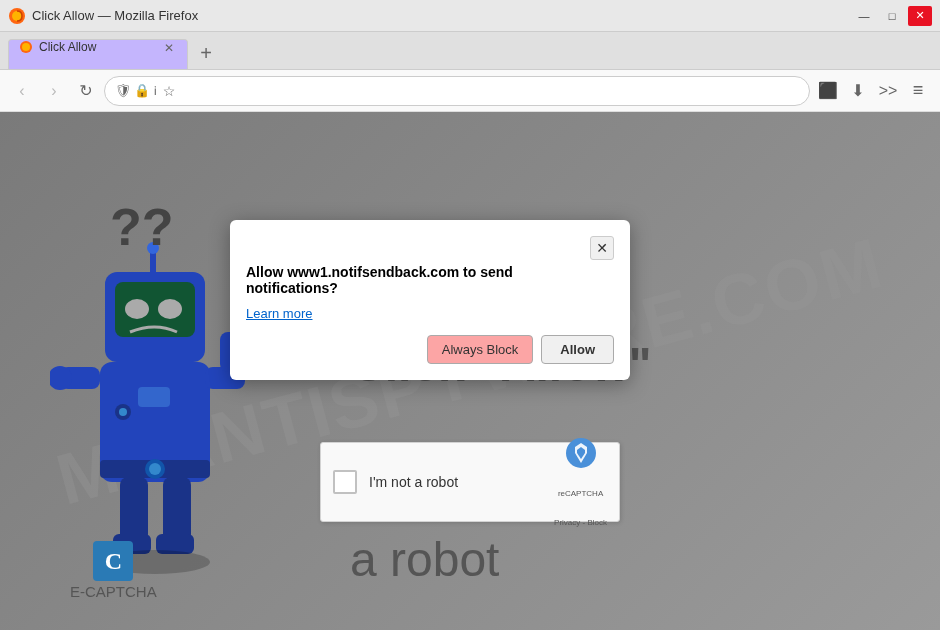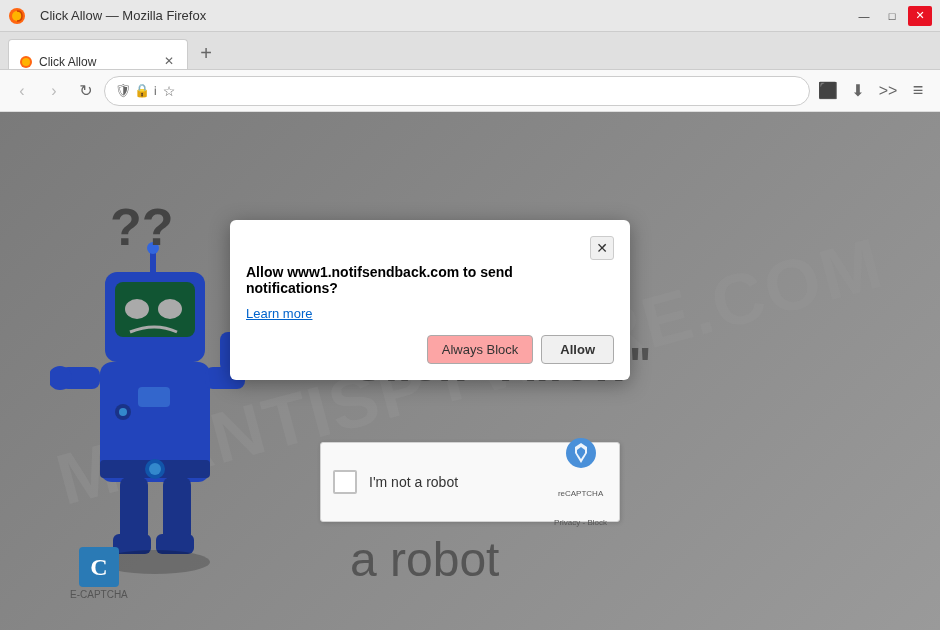--- a/index.html
+++ b/index.html
@@ -20,21 +20,21 @@
       background: #e8e8e8;
       display: flex;
       align-items: center;
       justify-content: space-between;
       padding: 0 8px;
       border-bottom: 1px solid #ccc;
     }
     .title-bar-left {
       display: flex;
       align-items: center;
-      gap: 14px;
+      gap: 6px;
     }
     .firefox-logo {
       width: 18px;
       height: 18px;
     }
     .title-bar-title {
       font-size: 13px;
       color: #333;
     }
     .title-bar-controls {
@@ -63,25 +63,25 @@
     .tab-bar {
       height: 38px;
       background: #e0e0e0;
       display: flex;
       align-items: flex-end;
       padding: 0 8px;
       border-bottom: 1px solid #ccc;
     }
     .tab {
       display: flex;
-      align-items: flex-end;
+      align-items: flex-start;
       gap: 6px;
       height: 30px;
       padding: 0 10px;
-      background: #ffffff;
+      background: #c4b5fd;
       border: 1px solid #ccc;
       border-bottom: none;
       border-radius: 4px 4px 0 0;
       font-size: 12px;
       color: #333;
       min-width: 180px;
       max-width: 230px;
       cursor: pointer;
     }
     .tab-favicon {
@@ -280,21 +280,21 @@
       border-radius: 4px;
       display: flex;
       align-items: center;
       justify-content: center;
       color: white;
       font-size: 24px;
       font-weight: bold;
       font-family: 'Times New Roman', serif;
     }
     .ecaptcha-label {
-      font-size: 10px;
+      font-size: 15px;
       color: #555;
     }
 
     
     .notification-dialog {
       position: absolute;
       top: 108px;
       left: 230px;
       width: 400px;
       background: white;

